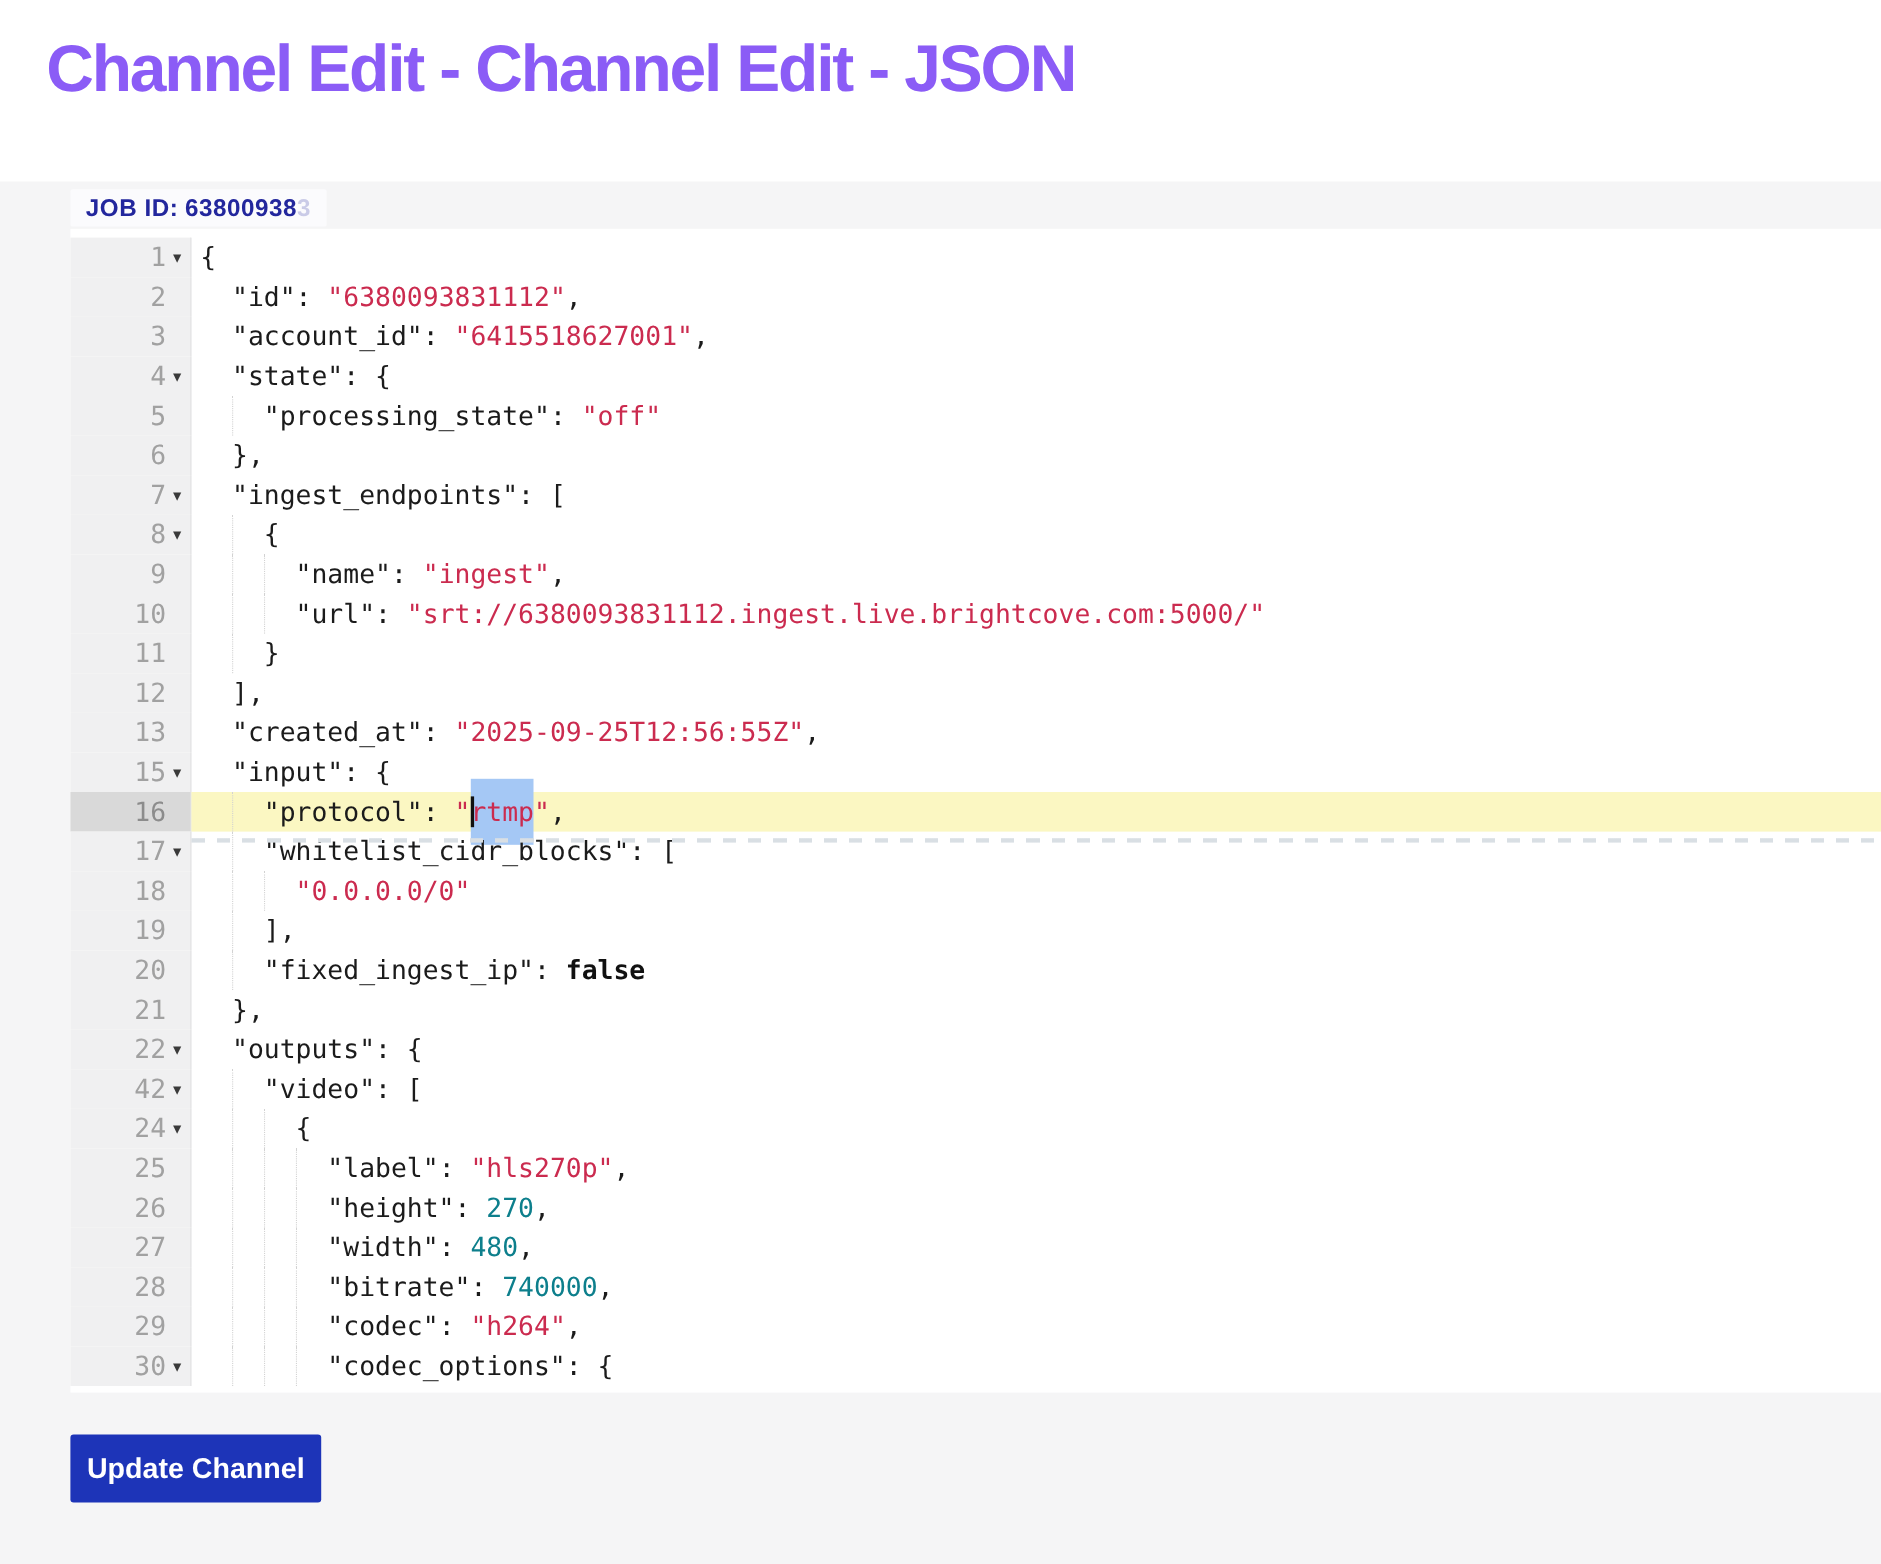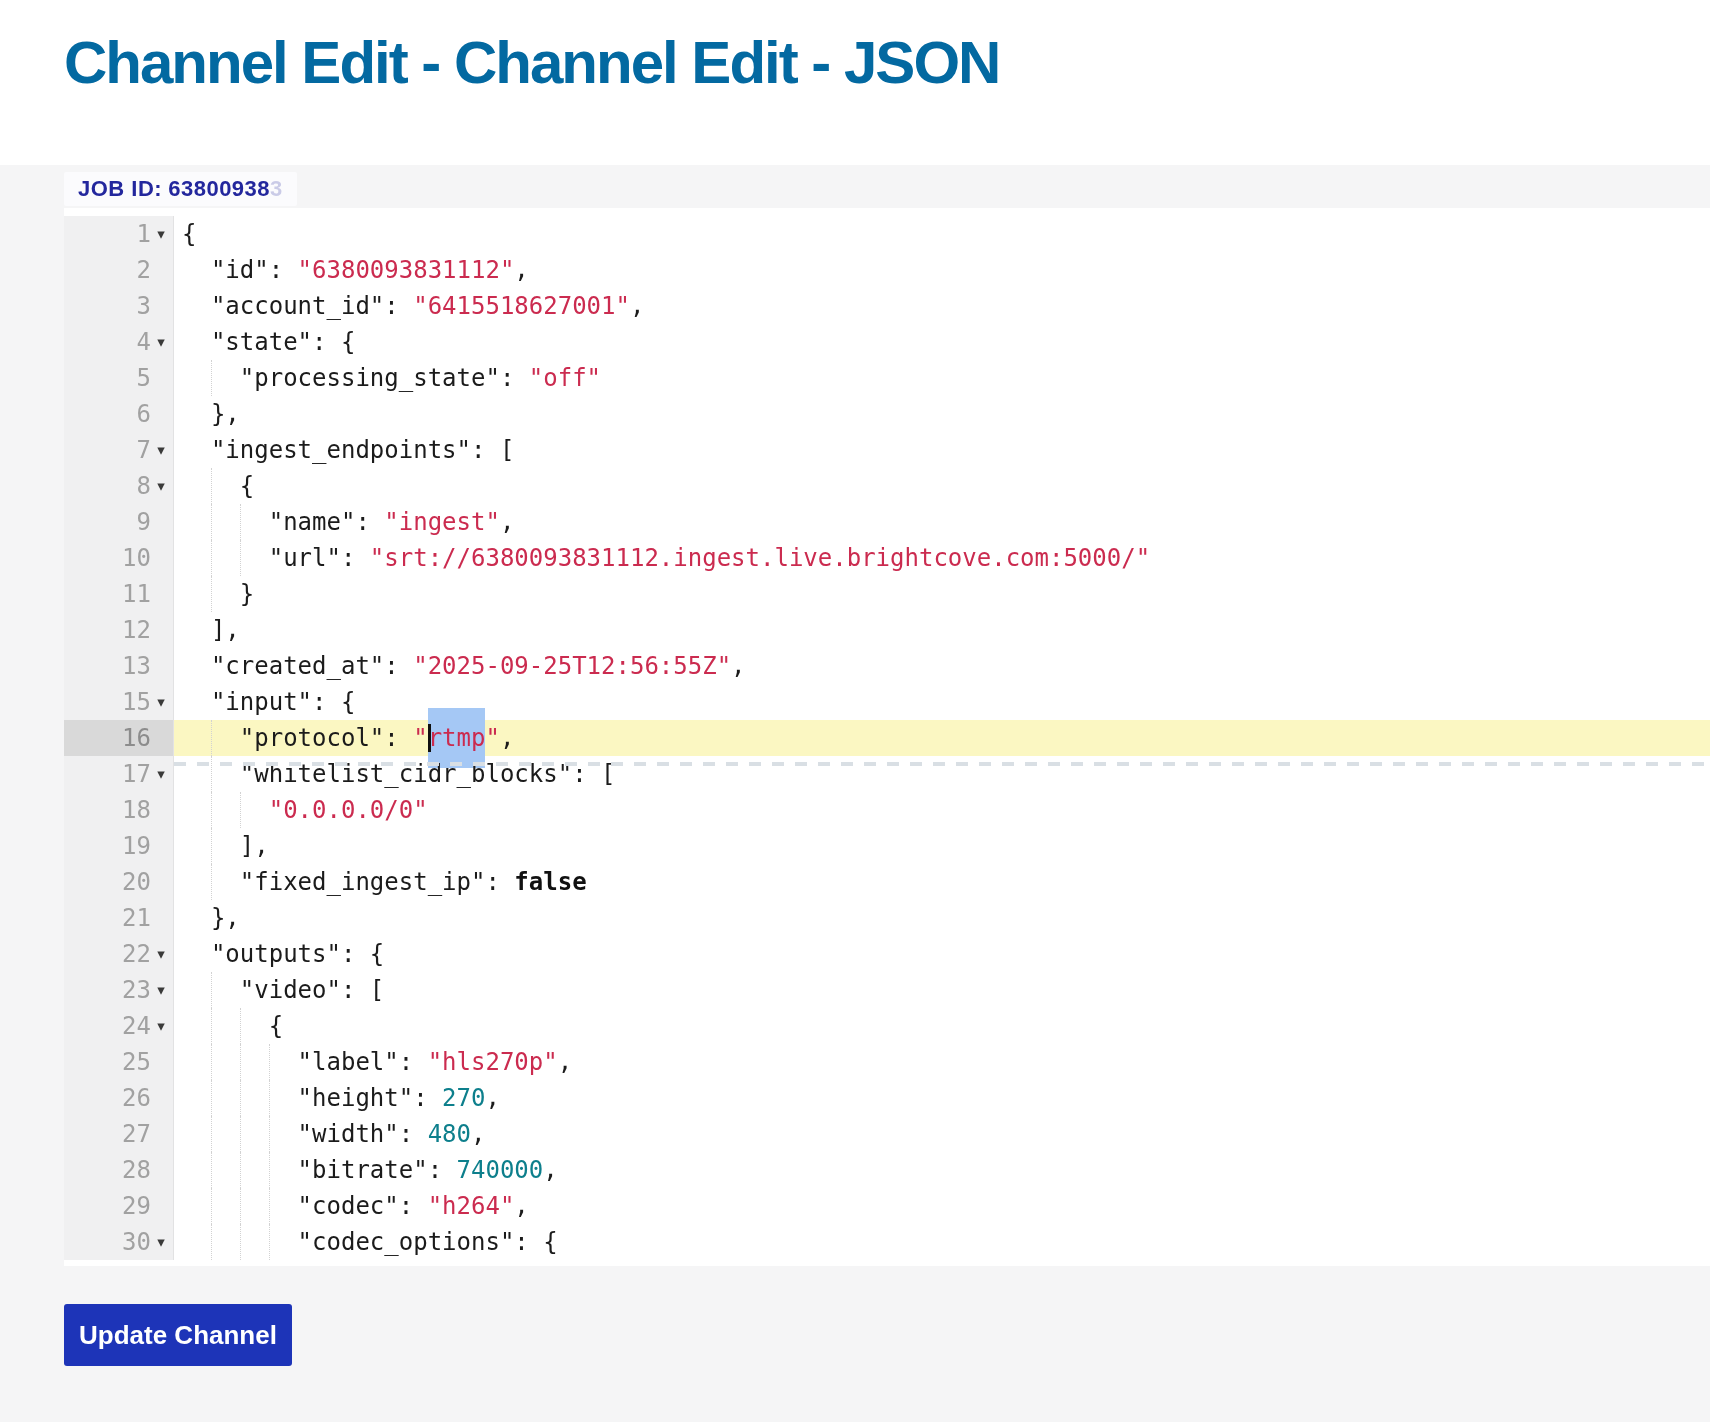--- a/index.html
+++ b/index.html
@@ -7,26 +7,26 @@
   body {
     font-family: "Liberation Sans", sans-serif;
     background:#ffffff;
     overflow:hidden;
   }
   .page-header {
     height:135px;
     background:#ffffff;
   }
   .page-title {
-    margin:30px 0 0 64px;
+    margin:30px 0 0 42px;
     font-size:60px;
     line-height:66px;
     font-weight:700;
     letter-spacing:-2px;
-    color:#0369a1;
+    color:#8b5cf6;
   }
   .main-area {
     background:#f5f5f6;
     height:1287px;
     padding-left:64px;
   }
   .job-chip {
     display:inline-block;
     margin-top:7px;
     height:34px;
@@ -220,21 +220,21 @@
       </div>
       <div class="ed-row">
         <div class="gutter-cell"><span>21</span></div>
         <div class="code-cell"><span>  <span class="t-p">},</span></span></div>
       </div>
       <div class="ed-row">
         <div class="gutter-cell"><span>22</span><span class="fold">▾</span></div>
         <div class="code-cell"><span>  <span class="t-k">"outputs"</span><span class="t-p">: {</span></span></div>
       </div>
       <div class="ed-row">
-        <div class="gutter-cell"><span>23</span><span class="fold">▾</span></div>
+        <div class="gutter-cell"><span>42</span><span class="fold">▾</span></div>
         <div class="code-cell"><span class="guide" style="left: calc(2ch + 8px);"></span><span>    <span class="t-k">"video"</span><span class="t-p">: [</span></span></div>
       </div>
       <div class="ed-row">
         <div class="gutter-cell"><span>24</span><span class="fold">▾</span></div>
         <div class="code-cell"><span class="guide" style="left: calc(2ch + 8px);"></span><span class="guide" style="left: calc(4ch + 8px);"></span><span>      <span class="t-p">{</span></span></div>
       </div>
       <div class="ed-row">
         <div class="gutter-cell"><span>25</span></div>
         <div class="code-cell"><span class="guide" style="left: calc(2ch + 8px);"></span><span class="guide" style="left: calc(4ch + 8px);"></span><span class="guide" style="left: calc(6ch + 8px);"></span><span>        <span class="t-k">"label"</span><span class="t-p">: </span><span class="t-s">"hls270p"</span><span class="t-p">,</span></span></div>
       </div>

